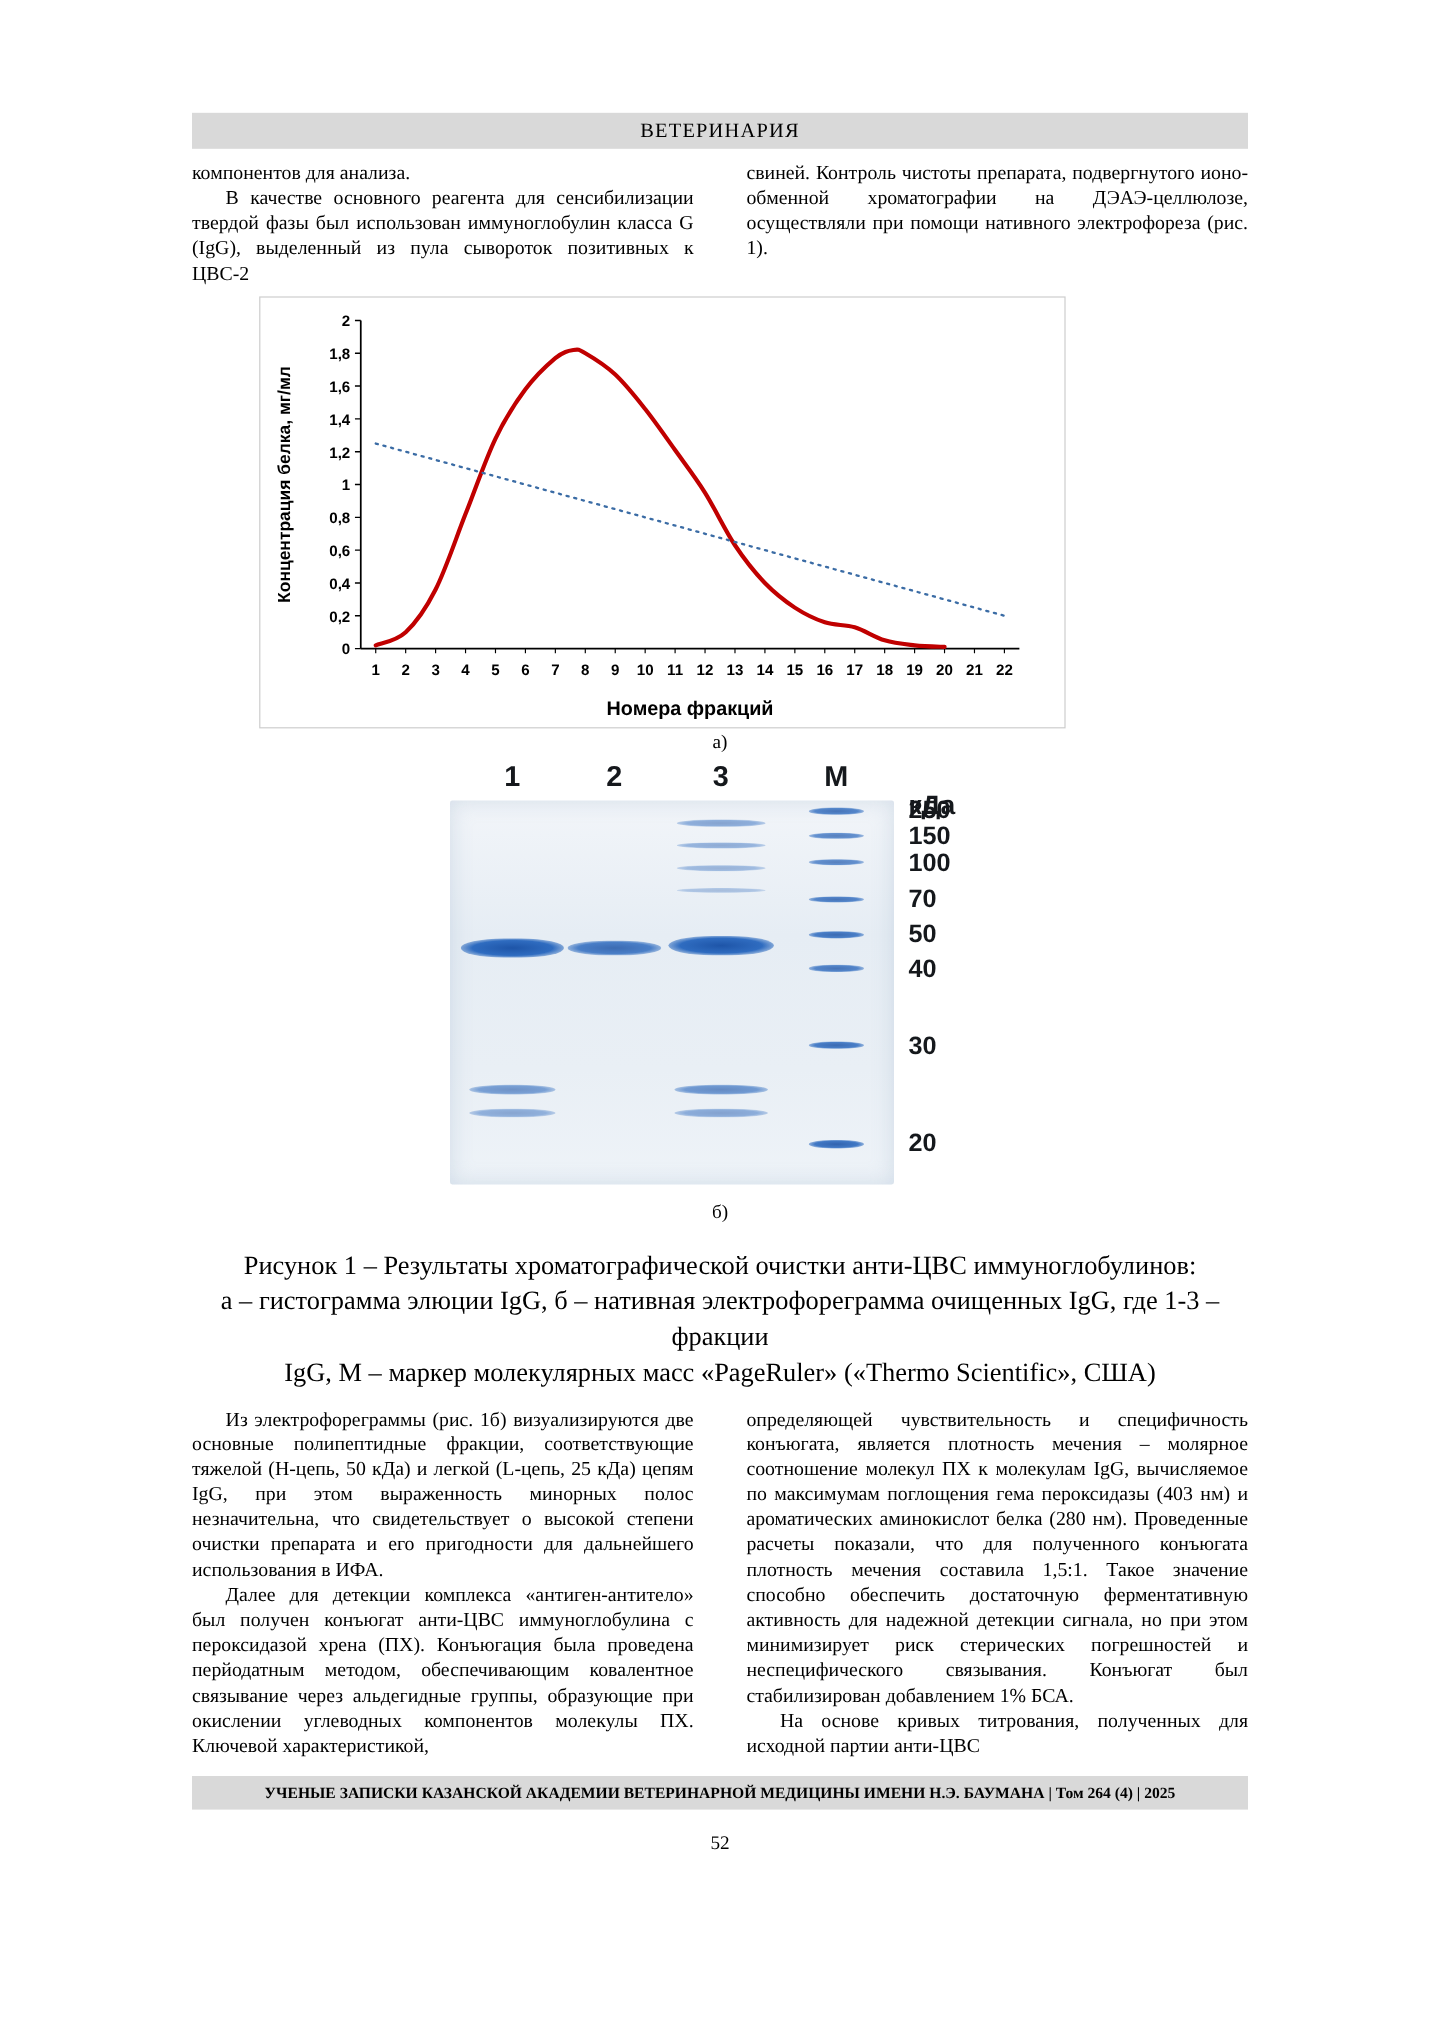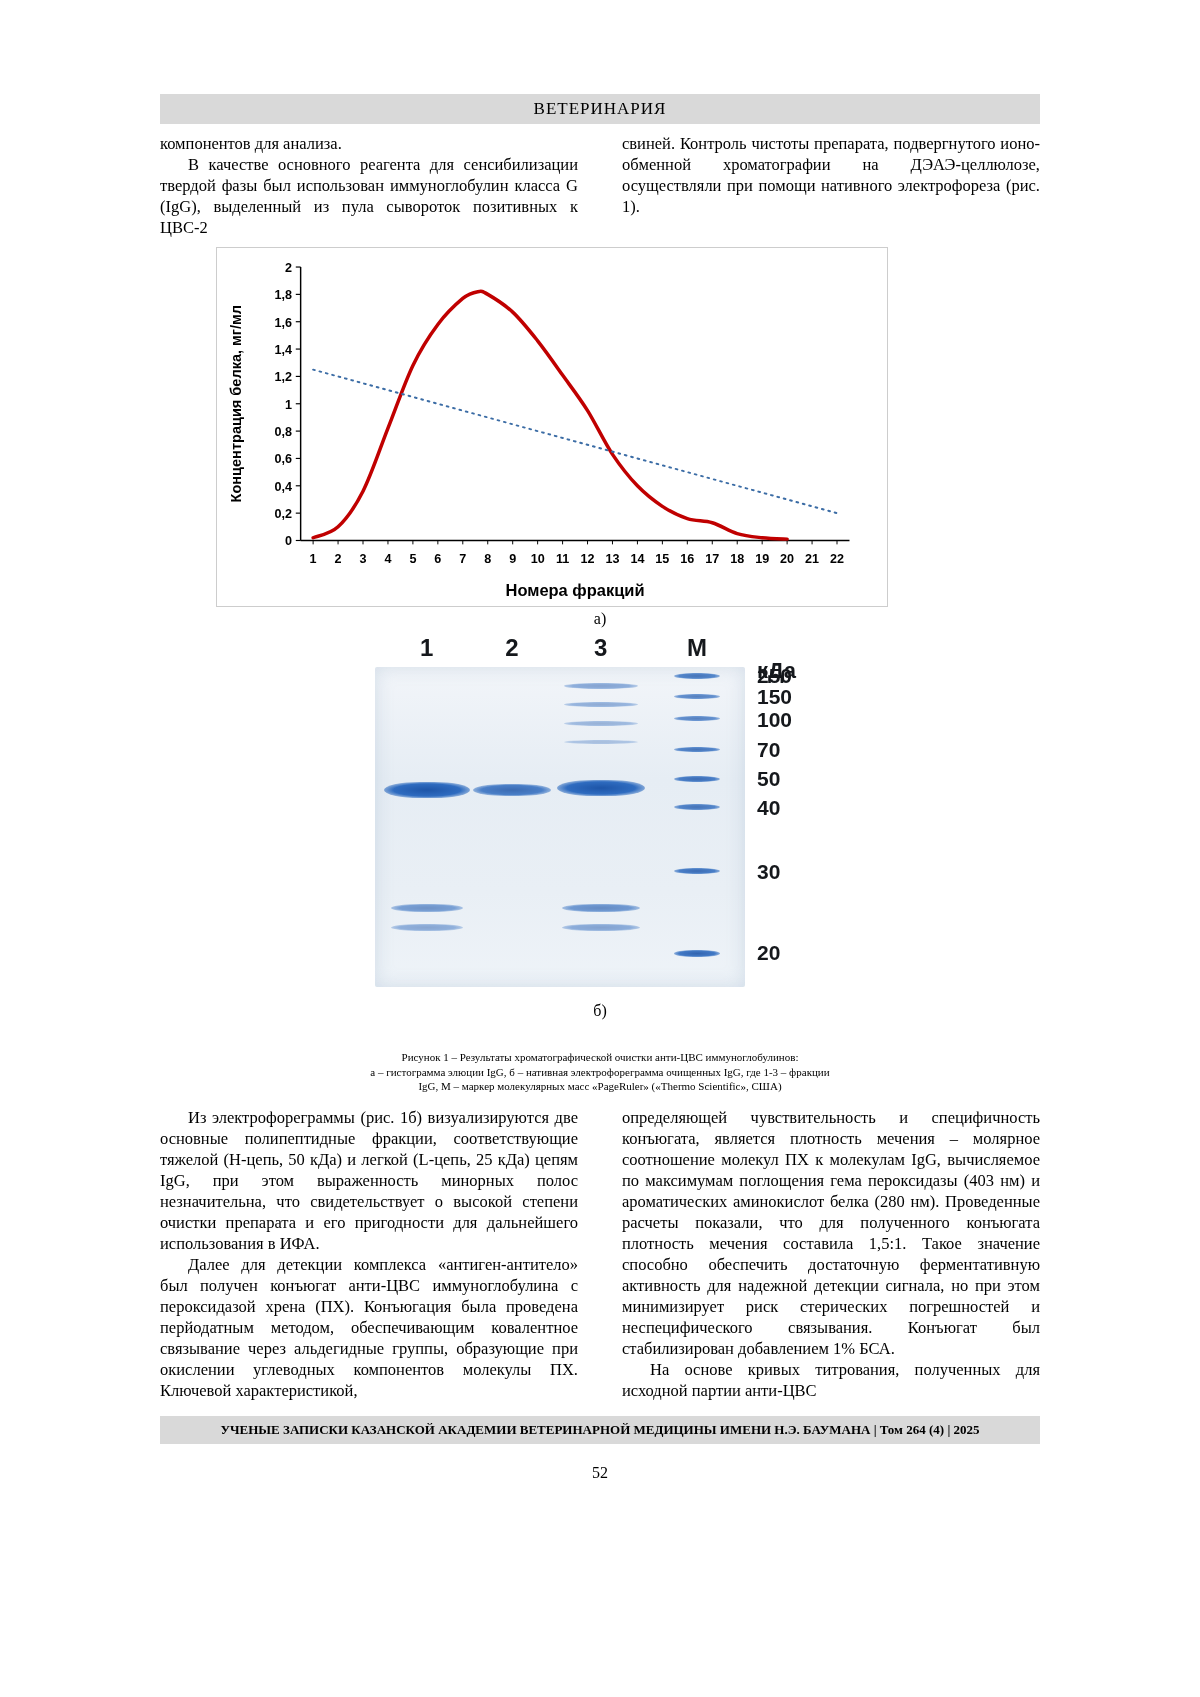--- a/index.html
+++ b/index.html
@@ -26,21 +26,21 @@
               font:700 24px "Liberation Sans",sans-serif;color:#15181c;}
   .gel-kda-label{position:absolute;left:382px;top:0;font:700 22px "Liberation Sans",sans-serif;color:#15181c;margin-top:24px;}
   .gel-main{position:relative;height:332px;}
   .gel-canvas{position:absolute;left:0;top:0;width:370px;height:320px;border-radius:2px;
               background:linear-gradient(180deg,#f2f5f9 0%,#e6edf4 35%,#e9eff5 70%,#eef3f8 100%);
               box-shadow:inset 0 0 18px rgba(120,150,185,0.25);}
   .band{position:absolute;border-radius:50%/60%;filter:blur(0.6px);}
   .gel-marker-col{position:absolute;left:382px;top:0;width:68px;height:320px;}
   .marker-label{position:absolute;left:0;transform:translateY(-50%);
                 font:700 21px "Liberation Sans",sans-serif;color:#15181c;}
-  .caption{text-align:center;font-size:11px;line-height:1.35;margin-top:30px;}
+  .caption{text-align:center;font-size:22px;line-height:1.35;margin-top:20px;}
   .body-cols{margin-top:14px;}
   .footer-bar{background:#d9d9d9;text-align:center;font-weight:bold;font-size:13px;
               padding:6px 20px;margin-top:14px;}
   .page-number{text-align:center;font-size:16px;margin-top:20px;}
 </style>
 </head>
 <body>
 
 <div class="page">
   <div class="content">

